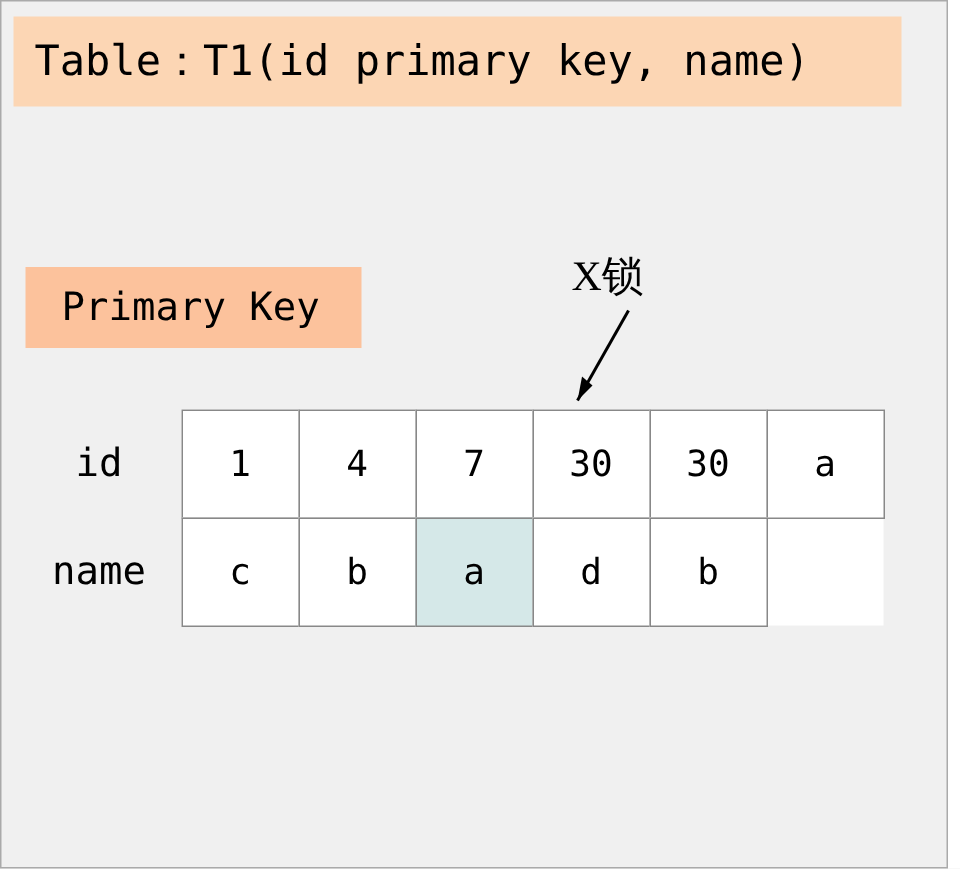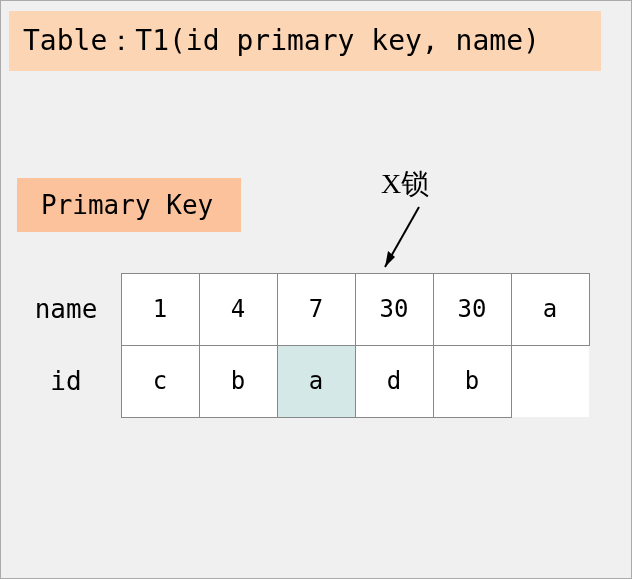--- a/index.html
+++ b/index.html
@@ -109,22 +109,22 @@
 
   <div class="lock-label">X锁</div>
 
   <svg class="arrow-svg" viewBox="0 0 60 80">
     <line x1="48" y1="8" x2="14" y2="68" stroke="#000" stroke-width="2"></line>
     <polygon points="14,68 24,58 17,52" fill="#000"></polygon>
   </svg>
 
   <div class="table-wrap">
     <div class="row-headers">
+      <div class="row-header">id</div>
       <div class="row-header">name</div>
-      <div class="row-header">id</div>
     </div>
     <div class="grid">
       <div class="cell">1</div>
       <div class="cell">4</div>
       <div class="cell">7</div>
       <div class="cell">30</div>
       <div class="cell">30</div>
       <div class="cell">a</div>
       <div class="cell">c</div>
       <div class="cell">b</div>

